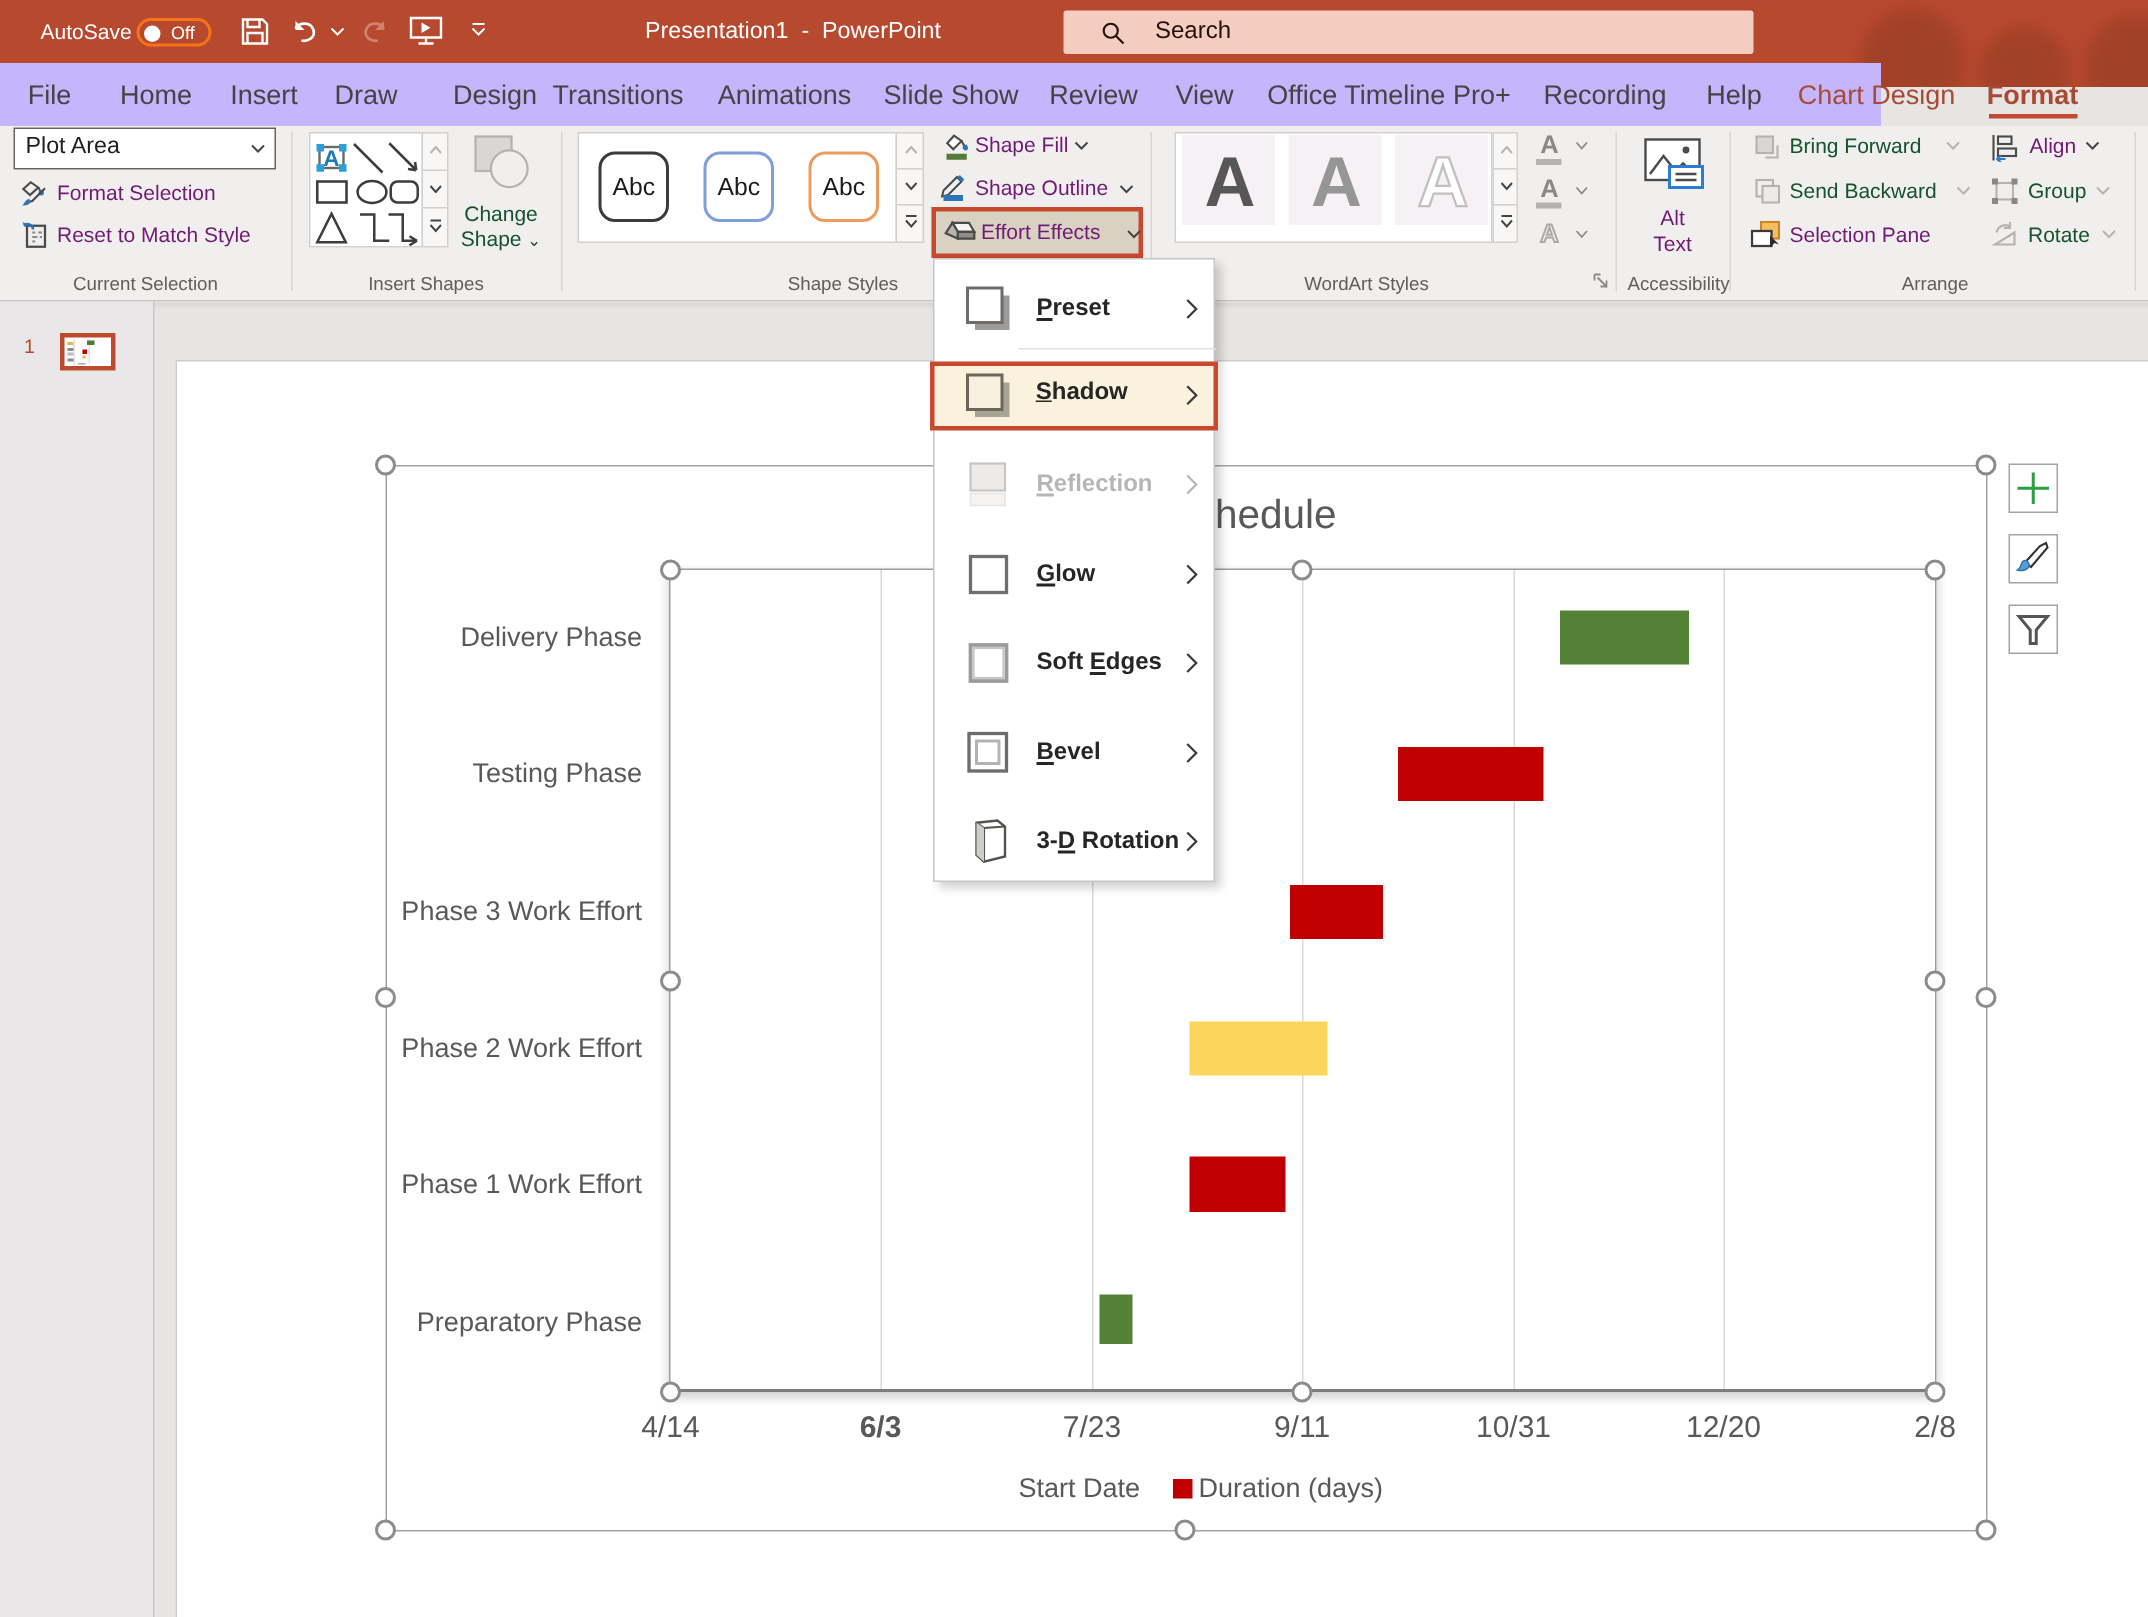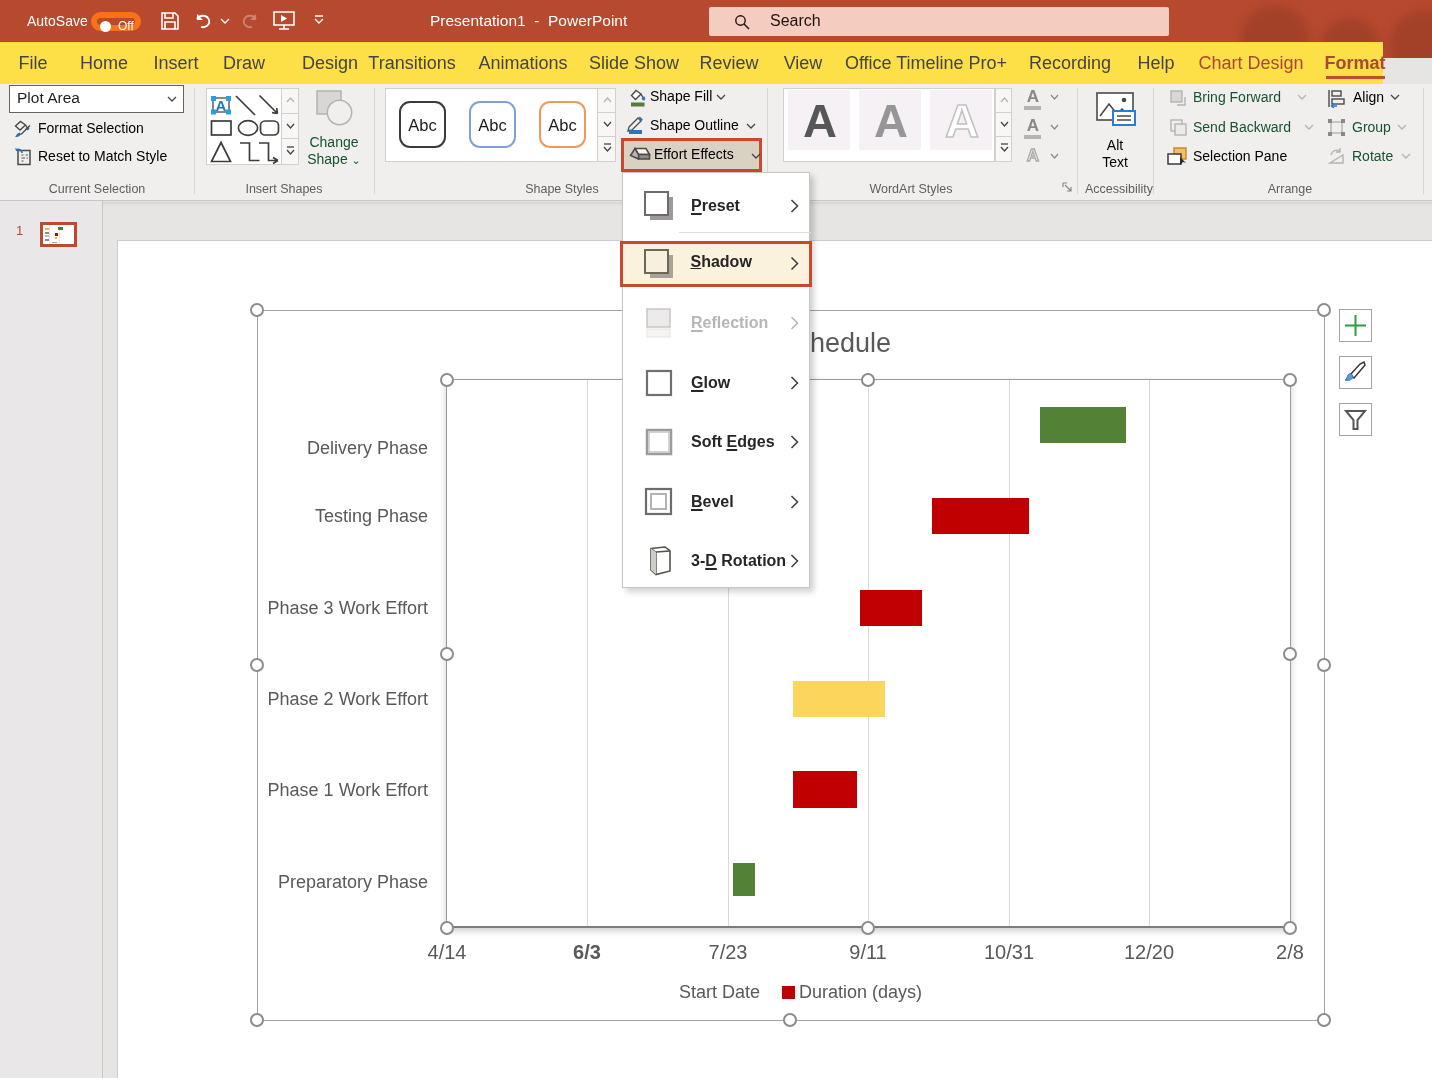--- a/index.html
+++ b/index.html
@@ -4,38 +4,38 @@
 <style>
   * { margin:0; padding:0; box-sizing:border-box; }
   html,body { width:1432px; height:1078px; overflow:hidden; }
   body { font-family:"Liberation Sans", sans-serif; position:relative; background:#E6E5E4; }
   .abs { position:absolute; }
 
   
   #titlebar { left:0; top:0; width:1432px; height:58px; background:#B7492E; overflow:hidden; }
   .tb-blob { position:absolute; border-radius:50%; background:#8F3A22; opacity:.5; filter:blur(5px); }
   #autosave { left:27px; top:0; height:42px; line-height:42px; color:#fff; font-size:14px; }
-  #aspill { left:91px; top:12px; width:50px; height:19px; border:6px solid #f97316; border-radius:10px; }
+  #aspill { left:91px; top:12px; width:50px; height:19px; border:2px solid #f97316; border-radius:10px; }
   #aspill .knob { position:absolute; left:3px; top:3px; width:11px; height:11px; background:#fff; border-radius:50%; }
   #aspill .off { position:absolute; left:21px; top:1px; color:#fff; font-size:12px; }
   #wintitle { left:430px; top:0; height:42px; line-height:42px; color:#fff; font-size:15.5px; }
   #searchbox { left:709px; top:7px; width:460px; height:29px; background:#F4CDC0; border-radius:2px; color:#20120C; font-size:16px; }
   #searchbox span { position:absolute; left:61px; top:5px; }
 
   
-  #tabs { left:0; top:42px; width:1383px; height:42px; background:#fde047; }
+  #tabs { left:0; top:42px; width:1254px; height:42px; background:#c4b5fd; }
   .tab { position:absolute; top:0; height:42px; line-height:42px; font-size:18px; color:#444444; transform:translateX(-50%); white-space:nowrap; }
   .tab.red { color:#A84A33; }
   #fmt-underline { left:1326px; top:76px; width:59px; height:3px; background:#C24A2D; }
 
   
   #ribbon { left:0; top:84px; width:1432px; height:117px; background:#F1EFEE; border-bottom:1px solid #C8C6C4; }
   .vsep { position:absolute; top:4px; width:1px; height:106px; background:#D8D6D4; }
   .grplabel { position:absolute; top:98px; font-size:12.5px; color:#605E5C; transform:translateX(-50%); white-space:nowrap; }
-  .rtext { font-size:14px; color:#000000; white-space:nowrap; }
+  .rtext { font-size:14px; color:#701a75; white-space:nowrap; }
   .rtext.gray { color:#14532d; }
 
   
   #plotarea-box { left:9px; top:1px; width:175px; height:28px; background:#fff; border:1px solid #66625E; font-size:15.5px; color:#201F1E; }
   
   .rrow { position:absolute; height:21px; line-height:21px; }
 
   
   #shapegrid { left:206px; top:4px; width:76px; height:77px; background:#fff; border:1px solid #D2D0CE; }
   #shapescroll { left:281px; top:4px; width:18px; height:77px; background:#F8F7F6; border:1px solid #D2D0CE; }
@@ -396,21 +396,21 @@
 
 <div class="abs" style="left:446px; top:379px; width:845px; height:549px; border:1.5px solid #9C9C9C; border-bottom:2px solid #7D7D7D; box-shadow:0 3px 7px rgba(0,0,0,0.2);"></div>
 
 <div class="bar" style="left:1040px; top:407px; width:86px; height:36px; background:#538135;"></div>
 <div class="bar" style="left:932px; top:498px; width:97px; height:36px; background:#C00000;"></div>
 <div class="bar" style="left:860px; top:590px; width:62px; height:36px; background:#C00000;"></div>
 <div class="bar" style="left:793px; top:681px; width:92px; height:36px; background:#FCD65C;"></div>
 <div class="bar" style="left:793px; top:771px; width:64px; height:37px; background:#C00000;"></div>
 <div class="bar" style="left:733px; top:863px; width:22px; height:33px; background:#538135;"></div>
 
-<div class="cat" style="top:425px;margin-top:23px;">Delivery Phase</div>
+<div class="cat" style="top:425px;">Delivery Phase</div>
 <div class="cat" style="top:516px;">Testing Phase</div>
 <div class="cat" style="top:608px;">Phase 3 Work Effort</div>
 <div class="cat" style="top:699px;">Phase 2 Work Effort</div>
 <div class="cat" style="top:790px;">Phase 1 Work Effort</div>
 <div class="cat" style="top:882px;">Preparatory Phase</div>
 
 <div class="datelab" style="left:447px;">4/14</div>
 <div class="datelab" style="left:587px;font-weight:bold;">6/3</div>
 <div class="datelab" style="left:728px;">7/23</div>
 <div class="datelab" style="left:868px;">9/11</div>

